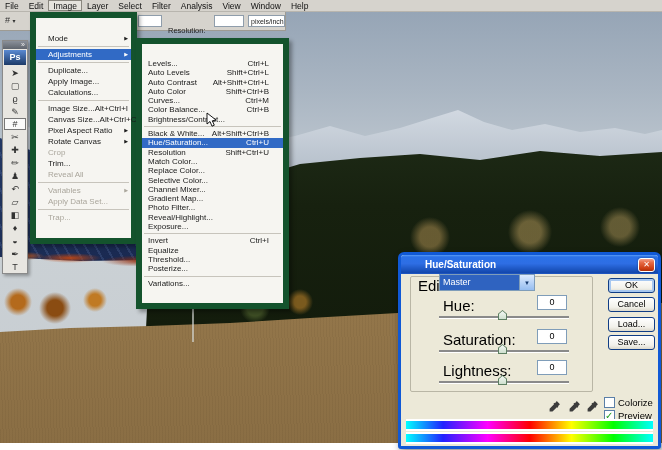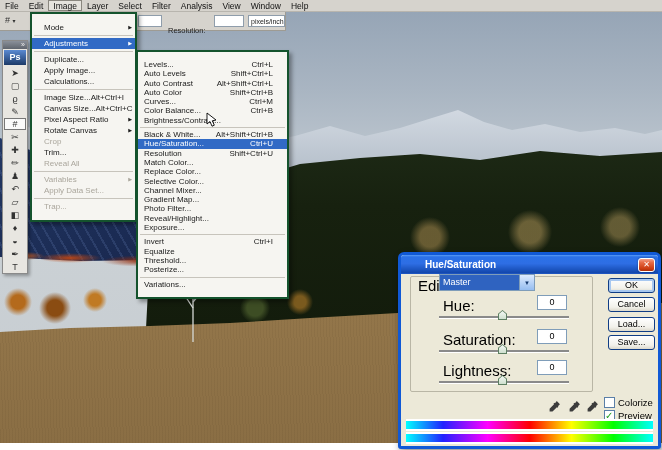--- a/index.html
+++ b/index.html
@@ -22,23 +22,23 @@
   #optunit{left:248px;width:37px;padding:2px 0 0 2px;font-size:7px}
 
   
   .toolbar{position:absolute;left:2px;top:40px;width:26px;background:#e8e6e1;border:1px solid #8a8a8a;box-shadow:2px 2px 3px rgba(0,0,0,.3);z-index:25}
   .tb-header{height:8px;background:linear-gradient(#8a909a,#5f656e);color:#eee;font-size:7px;line-height:7px;text-align:right;padding-right:2px}
   .tb-logo{margin:1px;height:15px;background:linear-gradient(#5a8ad2,#1c3a68);color:#fff;font-weight:bold;font-size:9px;text-align:center;line-height:15px}
   .tool{height:13px;display:flex;align-items:center;justify-content:center;font-size:9px;color:#333}
   .tool.selected{background:#fafafa;border:1px solid #777;height:12px;margin:0 1px}
 
   
-  .menu{position:absolute;background:#f6f5f1;border:2px solid #14532d;box-shadow:3px 3px 4px rgba(0,0,0,.35);padding:8px 0;font-size:8px;color:#1a1a1a}
+  .menu{position:absolute;background:#f6f5f1;border:6px solid #14532d;box-shadow:3px 3px 4px rgba(0,0,0,.35);padding:15px 0;font-size:8px;color:#1a1a1a}
   #image-menu{left:30px;top:12px;width:107px;z-index:40}
-  #adjustments-menu{left:136px;top:50px;width:153px;z-index:41}
+  #adjustments-menu{left:136px;top:38px;width:153px;z-index:41}
   .menu-item{position:relative;height:11px;line-height:11px;display:flex;padding:0 12px}
   #adjustments-menu .menu-item{height:9.3px;line-height:9.3px;padding:0 14px 0 6px}
   .mi-label{white-space:nowrap}
   .mi-sc{margin-left:auto;white-space:nowrap}
   .mi-arrow{position:absolute;right:3px;top:0;font-size:5px}
   .menu-item.hl{background:#316ac5;color:#fff}
   .menu-item.dis{color:#aaa69c}
   .menu-sep{height:1px;background:#c7c4bc;margin:2px 2px}
 
   

